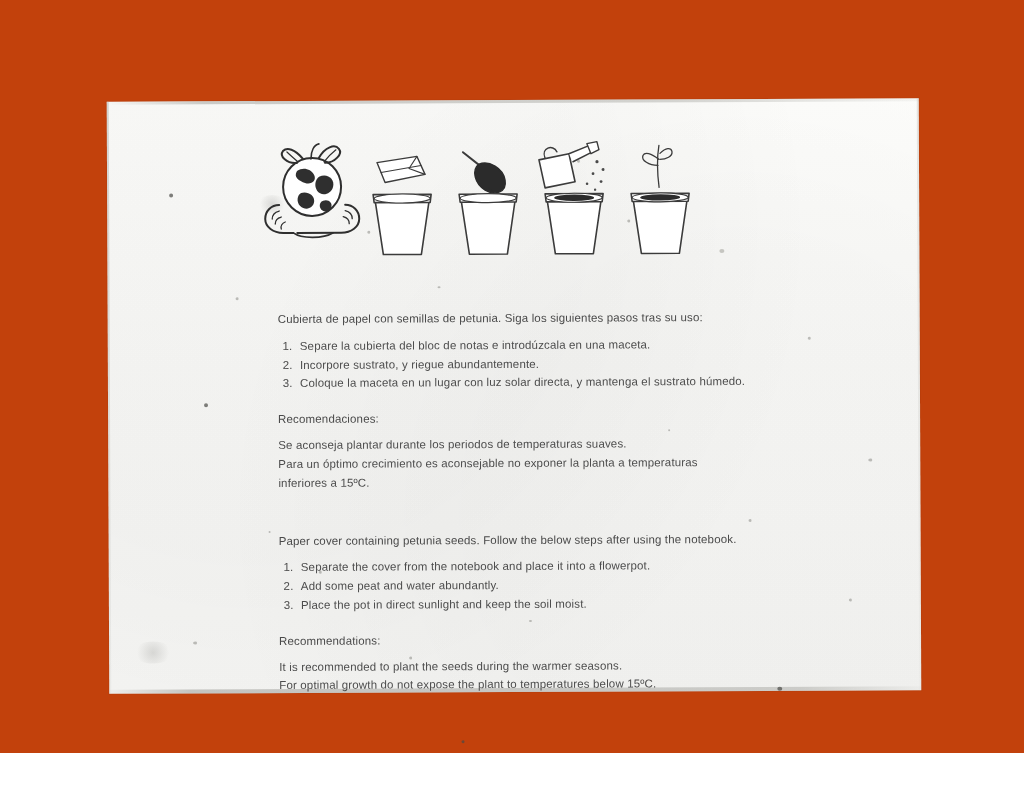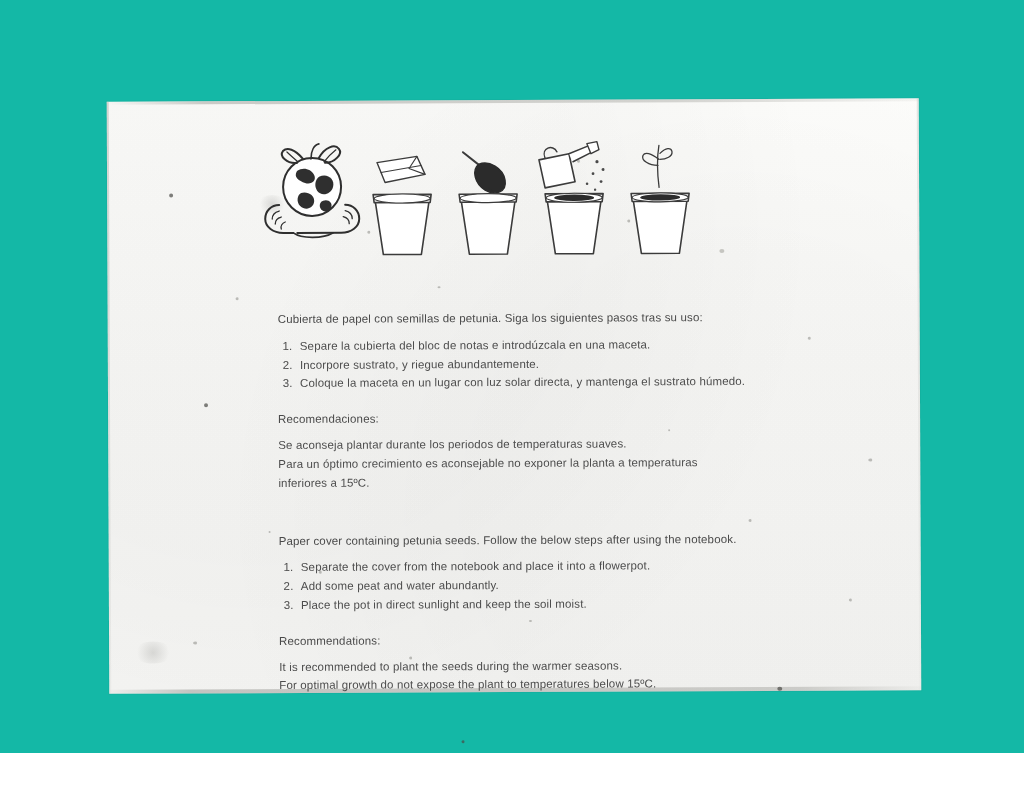--- a/index.html
+++ b/index.html
@@ -9,21 +9,21 @@
     width: 1024px;
     height: 798px;
     overflow: hidden;
     font-family: "Liberation Sans", sans-serif;
   }
 
   #page {
     position: relative;
     width: 1024px;
     height: 753px;
-    background: #14b8a6;
+    background: #c2410c;
   }
 
   
   .sheet {
     position: absolute;
     left: 108px;
     top: 100px;
     width: 812px;
     height: 592px;
     background:

